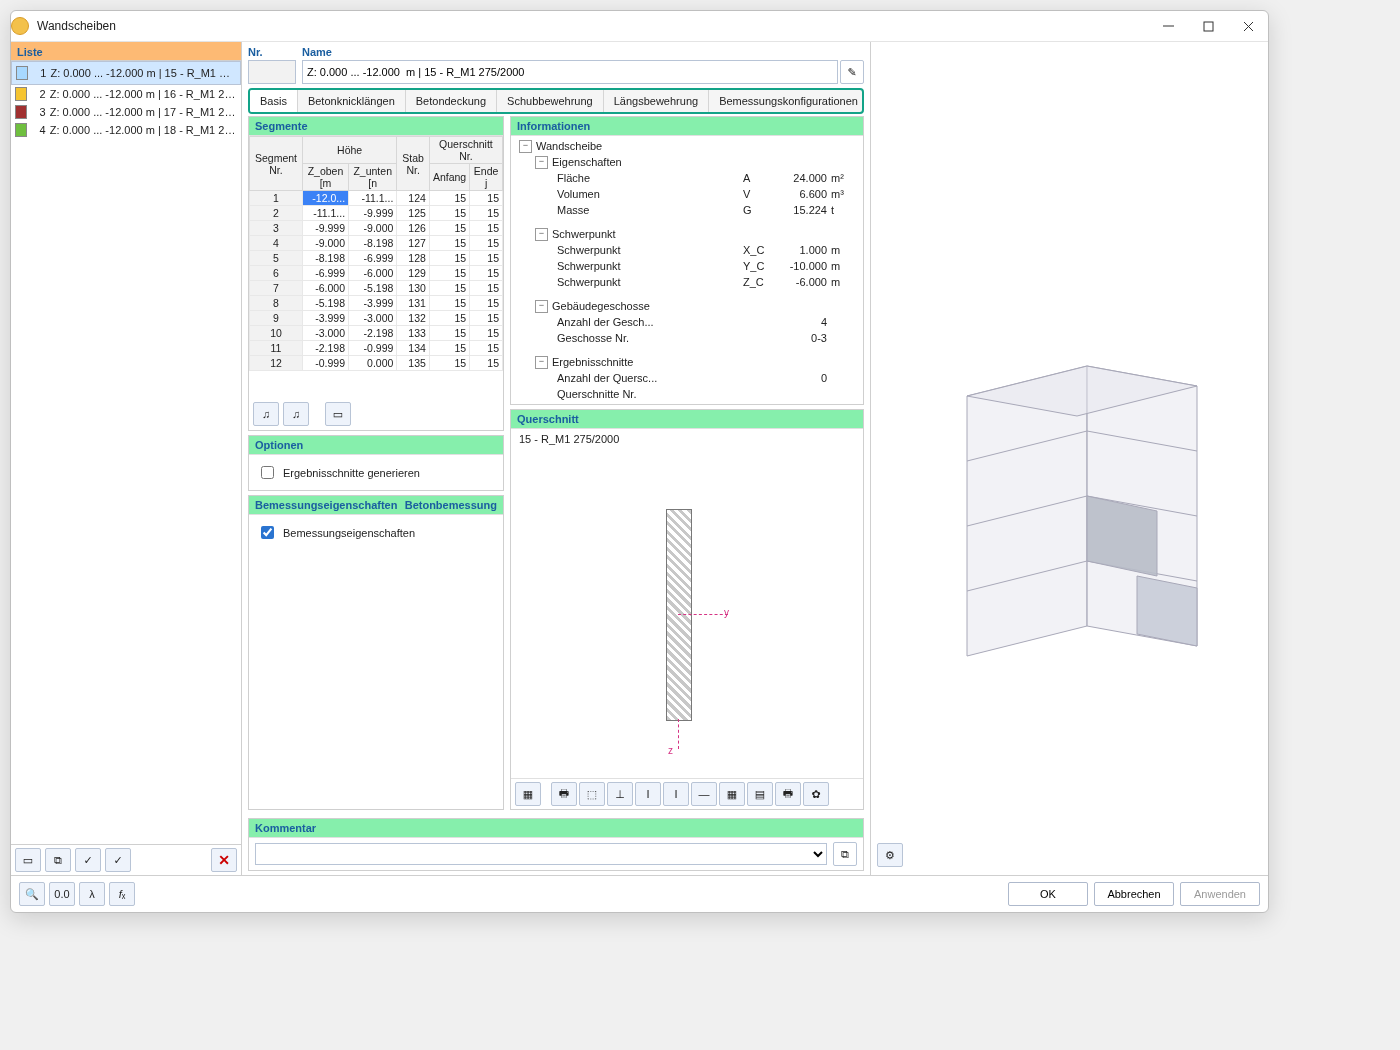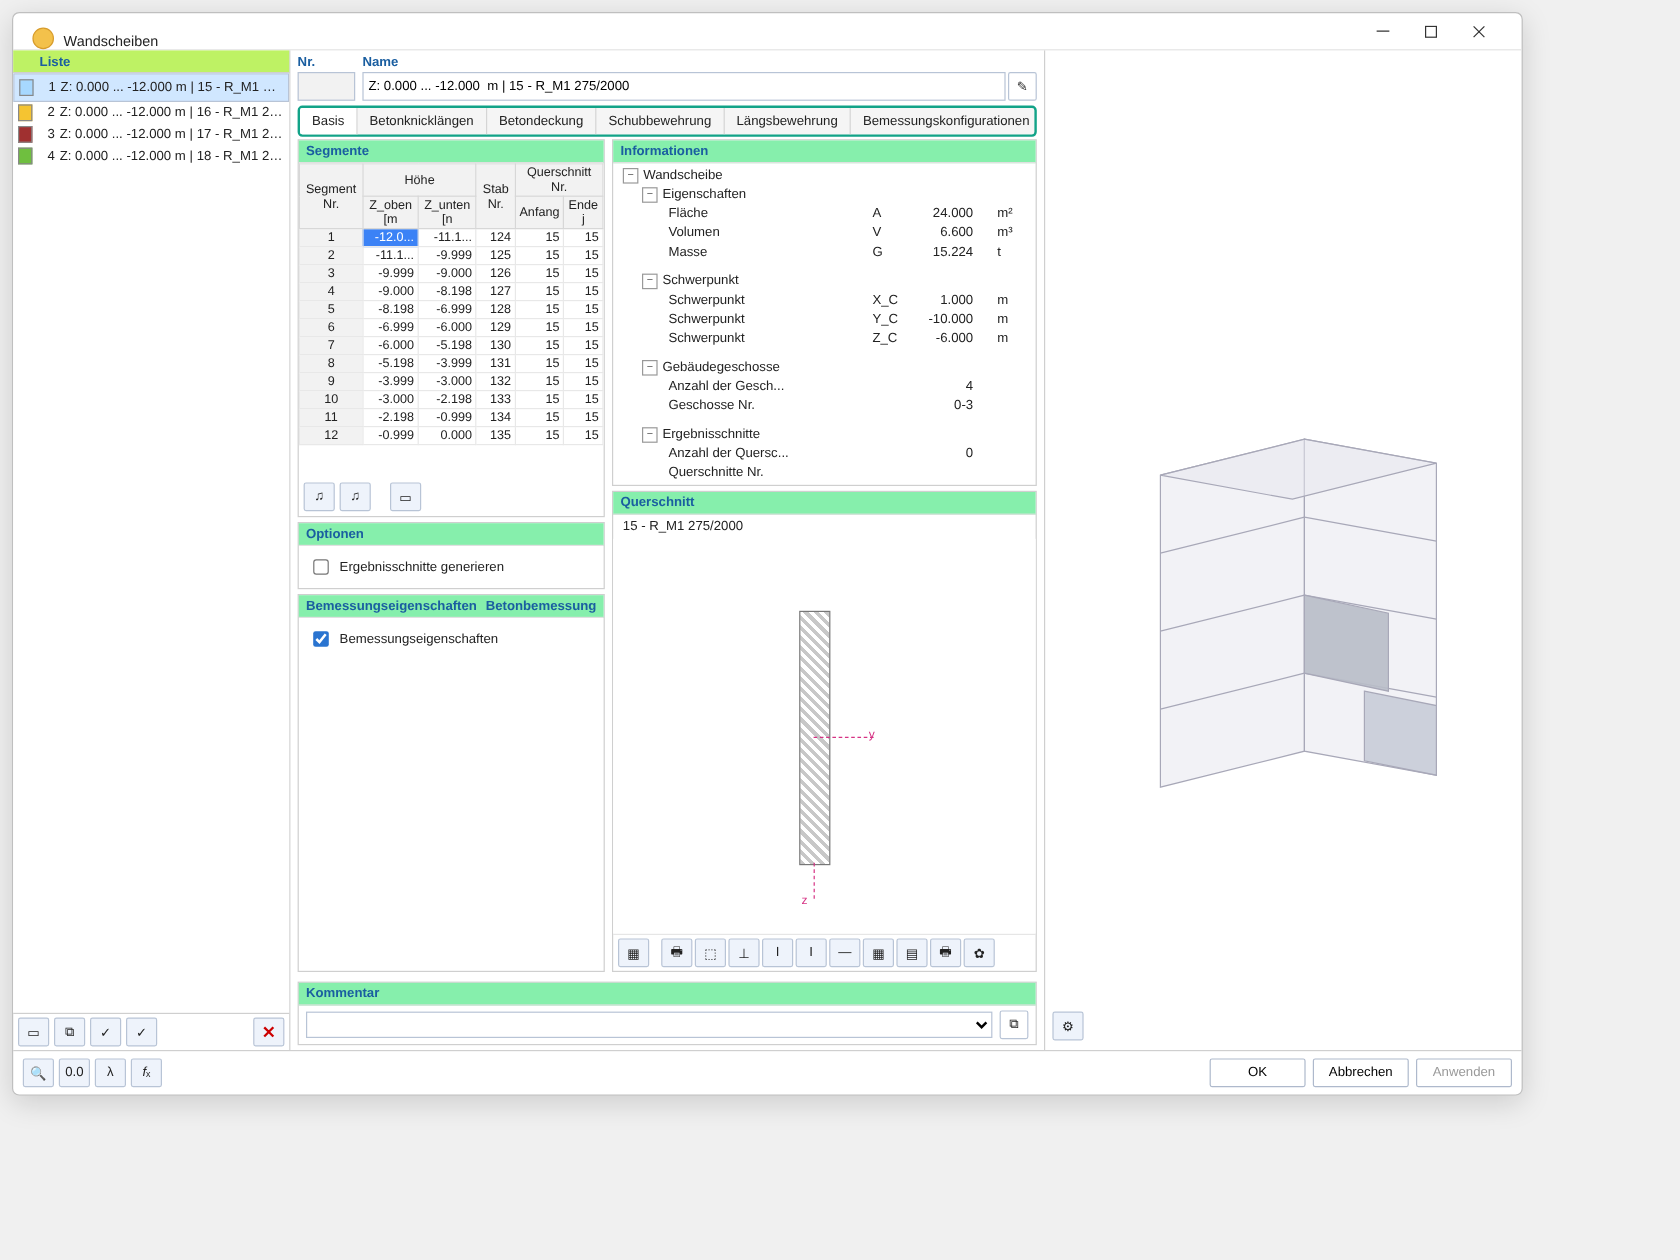--- a/index.html
+++ b/index.html
@@ -1,24 +1,24 @@
 <!DOCTYPE html>
 <html><head>
 <meta charset="utf-8">
 <style>
 html,body{margin:0;padding:0;font-family:"Segoe UI",Tahoma,sans-serif;font-size:11px;color:#222;background:#f0f0f0;height:100%}
 .window{position:absolute;left:10px;top:10px;width:1257px;height:901px;background:#fff;border:1px solid #bfbfbf;border-radius:6px;display:flex;flex-direction:column;box-shadow:0 6px 24px rgba(0,0,0,.15)}
-.titlebar{height:30px;display:flex;align-items:flex-end;padding:0 16px;border-bottom:1px solid #e4e4e4}
+.titlebar{height:30px;display:flex;align-items:center;padding:0 0;border-bottom:1px solid #e4e4e4}
 .titlebar .appicon{width:16px;height:16px;border-radius:50%;background:#f3c14b;border:1px solid #d89c2a;margin-right:8px}
 .titlebar .title{flex:1;font-size:12px}
 .titlebar .winbtn{width:40px;height:30px;display:flex;align-items:center;justify-content:center;color:#333}
 .titlebar .winbtn svg{width:11px;height:11px}
 .body{flex:1;display:flex;min-height:0}
 .leftcol{width:230px;border-right:1px solid #cfcfcf;display:flex;flex-direction:column}
-.panel-head{font-size:11px;font-weight:600;color:#1a5ea0;padding:4px 22px 2px;border-bottom:1px solid #cfcfcf;background:#bef264}
+.panel-head{font-size:11px;font-weight:600;color:#1a5ea0;padding:4px 6px 2px;border-bottom:1px solid #cfcfcf;background:#fdba74}
 .list-area{flex:1;overflow:hidden;background:#fff}
 .listrow{display:flex;align-items:center;height:18px;padding:0 4px}
 .listrow.sel{background:#d0e7ff}
 .swatch{width:12px;height:12px;border:1px solid #888;margin-right:6px}
 .listrow .num{width:14px;text-align:right;margin-right:4px}
 .left-tools{height:30px;border-top:1px solid #cfcfcf;display:flex;align-items:center;padding:0 4px;gap:4px}
 .tbtn{width:24px;height:22px;border:1px solid #b8c4d6;background:#eef3fb;display:flex;align-items:center;justify-content:center;border-radius:2px}
 .tbtn.red{color:#c00;font-weight:700;font-size:14px;margin-left:auto}
 .midcol{flex:1;display:flex;flex-direction:column;min-width:0}
 .toprow{display:flex;gap:6px;padding:4px 6px}
@@ -54,21 +54,21 @@
 .chk{display:flex;align-items:center;gap:6px}
 .chk input{width:13px;height:13px}
 .infotree{padding:2px 4px;font-size:11px}
 .trow{display:flex;align-items:center;height:16px}
 .tind1{padding-left:4px}
 .tind2{padding-left:20px}
 .tind3{padding-left:42px}
 .trow .k{flex:1}
 .trow .sym{width:28px}
 .trow .v{width:56px;text-align:right}
-.trow .u{width:28px;padding-left:20px}
+.trow .u{width:28px;padding-left:4px}
 .expander{display:inline-block;width:11px;height:11px;border:1px solid #999;margin-right:4px;line-height:9px;text-align:center;font-size:9px;color:#555}
 .qsect{flex:1;display:flex;flex-direction:column}
 .qview{flex:1;position:relative;background:#fff}
 .qsection{position:absolute;left:44%;top:60px;width:24px;height:210px;background:repeating-linear-gradient(45deg,#c8c8c8 0 3px,#fff 3px 6px);border:1px solid #777}
 .axis{position:absolute;color:#d63384;font-size:10px}
 .axisline{position:absolute;border-top:1px dashed #d63384}
 .axislinev{position:absolute;border-left:1px dashed #d63384}
 .ytxt{left:calc(44% + 58px);top:158px}
 .ztxt{left:calc(44% + 2px);top:296px}
 .qfoot{border-top:1px solid #e0e0e0;padding:3px 4px;display:flex;gap:2px;flex-wrap:wrap}

